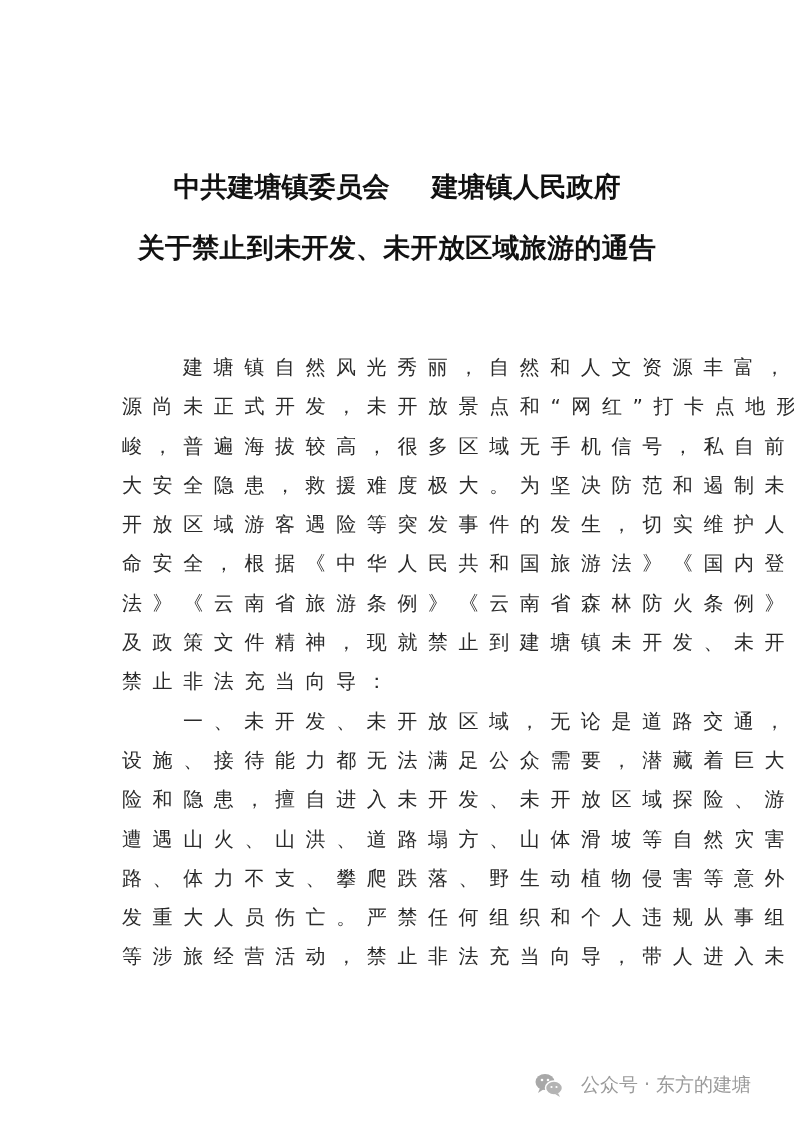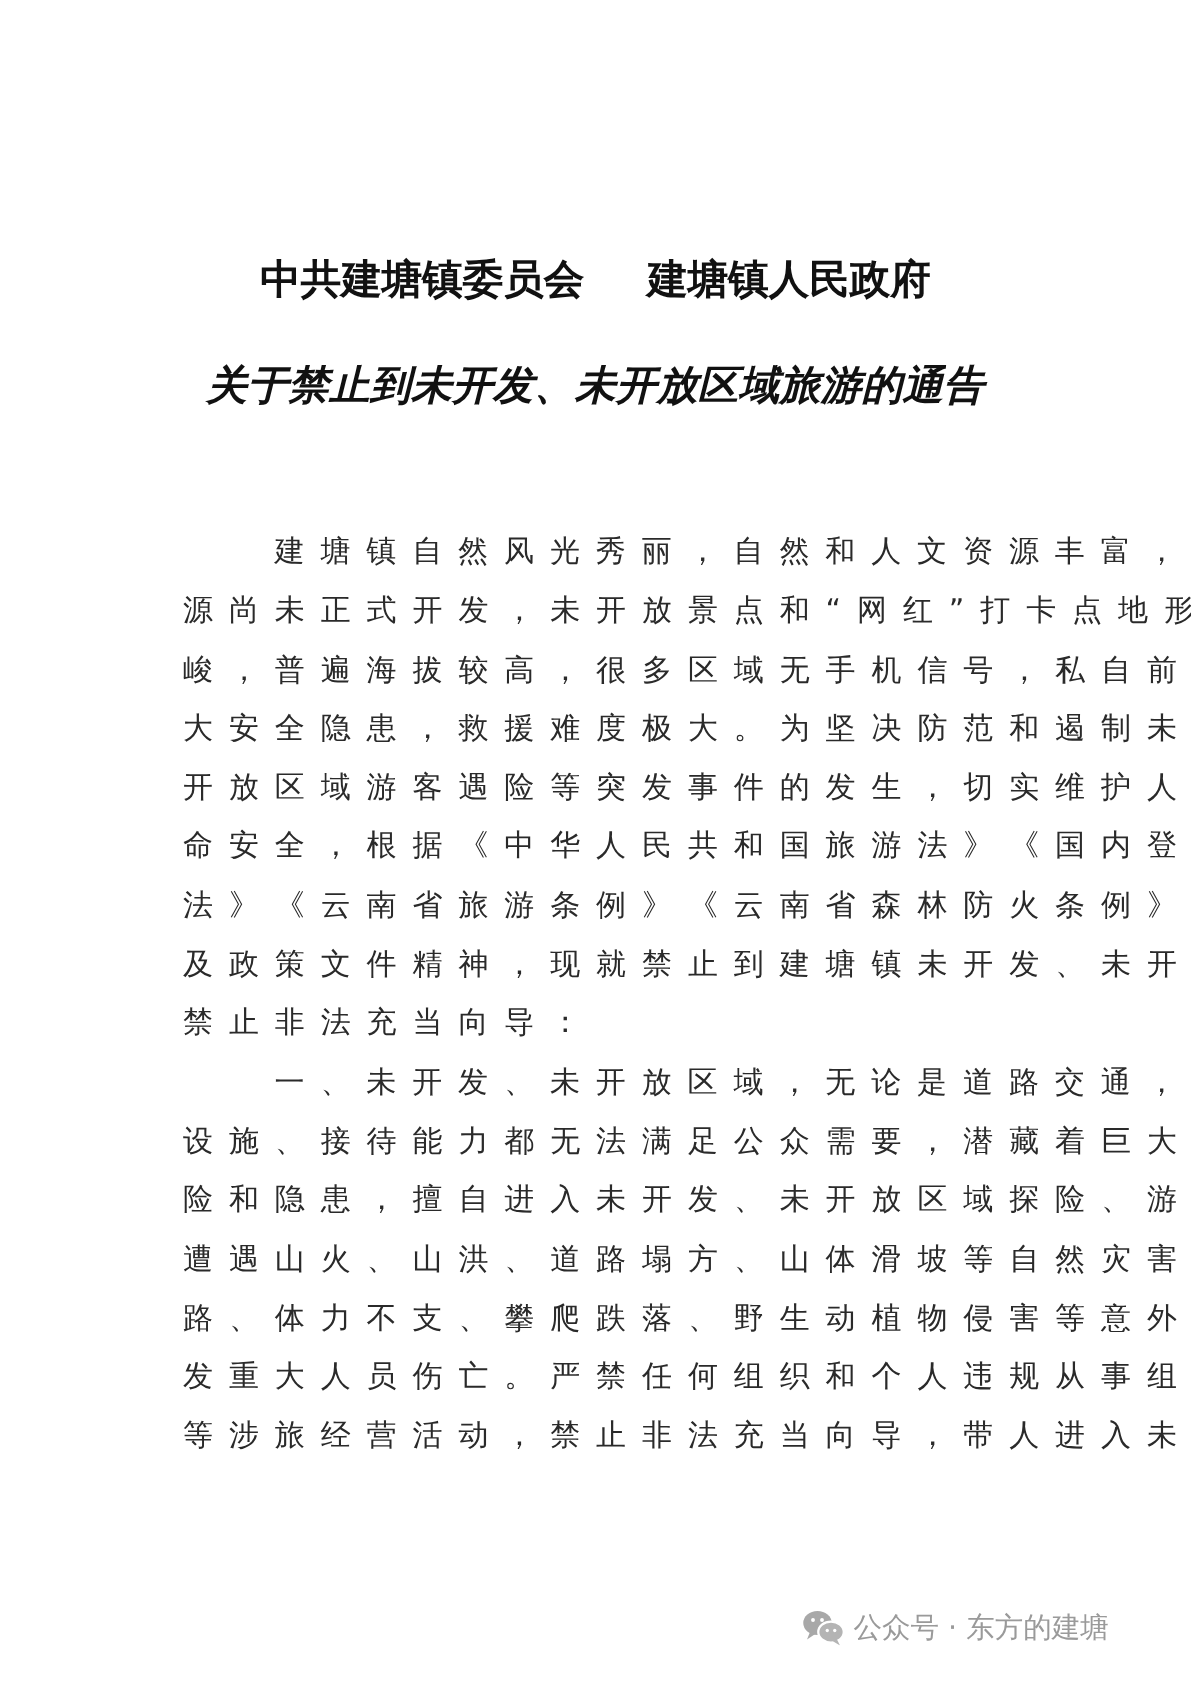--- a/index.html
+++ b/index.html
@@ -26,21 +26,21 @@
       width: 794px;
       text-align: center;
       font-family: "DejaVu Serif", "Liberation Serif", serif;
       font-weight: bold;
       font-size: 27px;
       line-height: 34px;
       color: #111111;
       white-space: nowrap;
     }
     .title-1 { top: 170px; }
-    .title-2 { top: 241px; letter-spacing: 0.3px; font-style: italic; }
+    .title-2 { top: 231px; letter-spacing: 0.3px; }
     .title-1 .gap { display: inline-block; width: 42px; }
 
     .body {
       position: absolute;
       left: 122px;
       top: 348px;
       width: 552px;
       font-family: "DejaVu Sans", "Liberation Sans", sans-serif;
       font-size: 20px;
       line-height: 39.3px;
@@ -54,21 +54,21 @@
       overflow: visible;
     }
     .indent { padding-left: 61px; }
 
     .watermark {
       position: absolute;
       left: 535px;
       top: 1072px;
       display: flex;
       align-items: center;
-      gap: 6px;
+      gap: 18px;
       font-family: "DejaVu Sans", "Liberation Sans", sans-serif;
       font-size: 19px;
       color: #9a9a9a;
       white-space: nowrap;
     }
     .wechat-icon {
       width: 28px;
       height: 24px;
       position: relative;
     }

